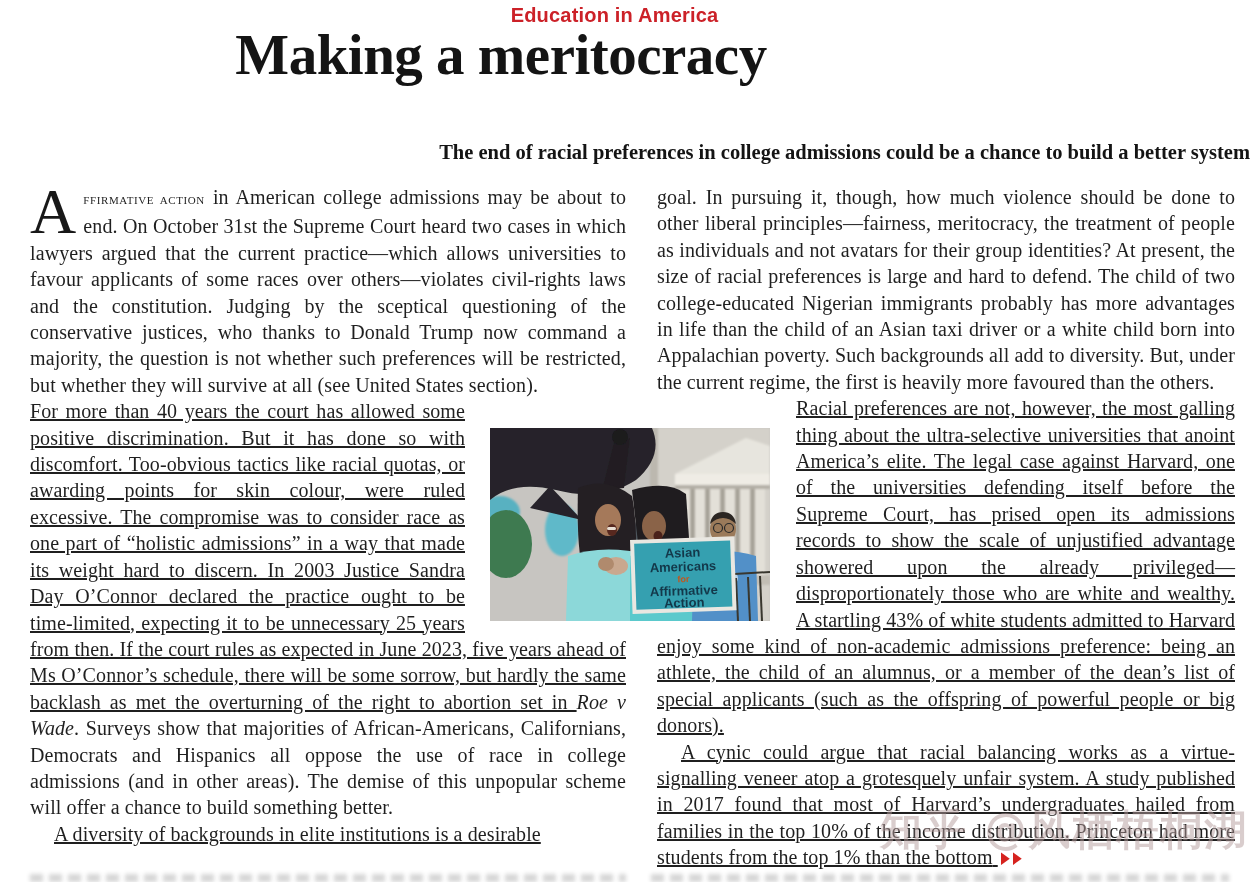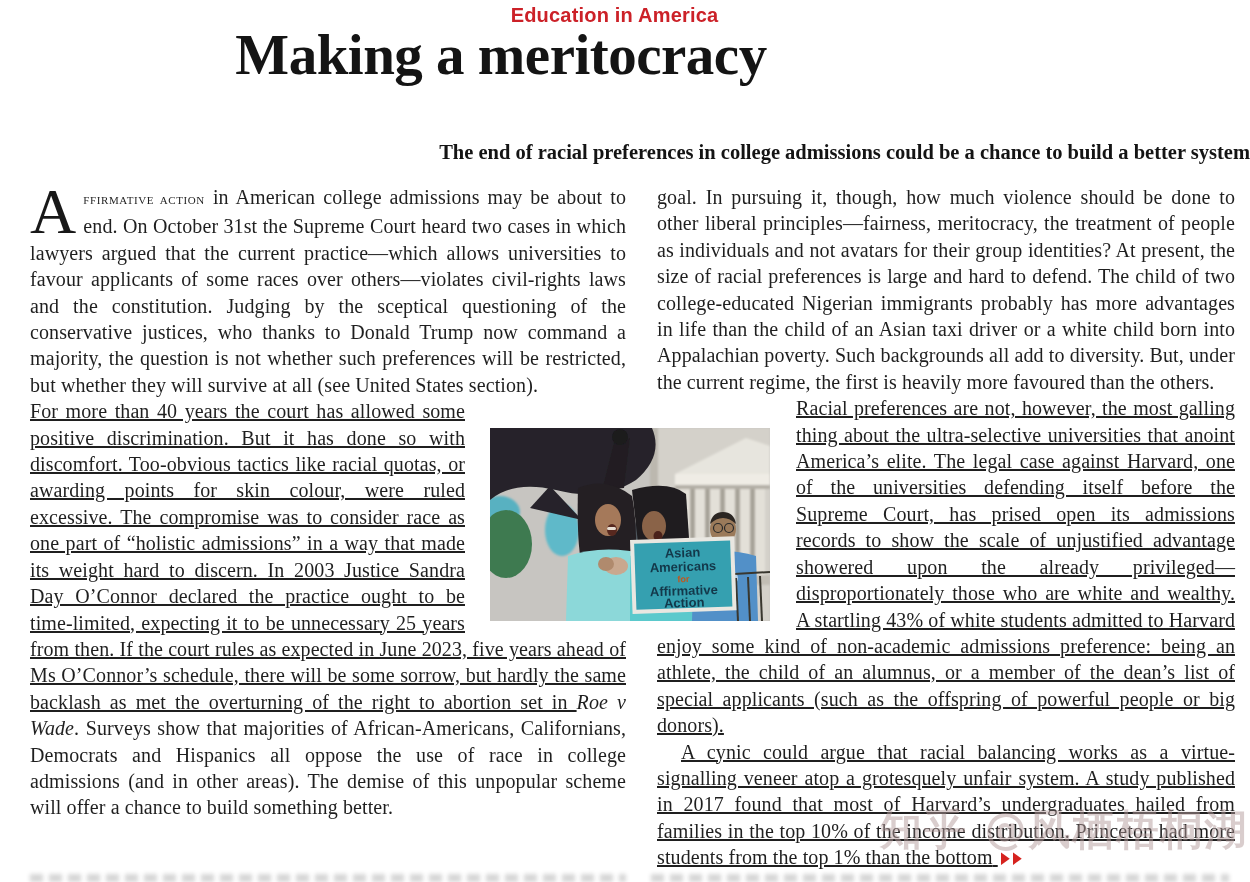--- a/index.html
+++ b/index.html
@@ -56,20 +56,21 @@
 </head>
 <body>
 
 <div class="kicker">Education in America</div>
 <div class="title">Making a meritocracy</div>
 <div class="subtitle">The end of racial preferences in college admissions could be a chance to build a better system</div>
 
 <div class="col col-left">
   <p><span class="dropcap">A</span><span class="smallcaps">FFIRMATIVE ACTION</span><span> in American college admissions may be about to end. On October 31st the Supreme Court heard two cases in which lawyers argued that the current practice—which allows universities to favour applicants of some races over others—violates civil-rights laws and the constitution. Judging by the sceptical questioning of the conservative justices, who thanks to Donald Trump now command a majority, the question is not whether such preferences will be restricted, but whether they will survive at all (see United States section).</span></p>
   <p><span class="wrap-spacer-left"></span><span class="ind" style="display:inline;">For more than 40 years the court has allowed some positive discrimination. But it has done so with discomfort. Too-obvious tactics like racial quotas, or awarding points for skin colour, were ruled excessive. The compromise was to consider race as one part of “holistic admissions” in a way that made its weight hard to discern. In 2003 Justice Sandra Day O’Connor declared the practice ought to be time-limited, expecting it to be unnecessary 25 years from then. If the court rules as expected in June 2023, five years ahead of Ms O’Connor’s schedule, there will be some sorrow, but hardly the same backlash as met the overturning of the right to abortion set in </span><span class="ital">Roe v Wade</span><span>. Surveys show that majorities of African-Americans, Californians, Democrats and Hispanics all oppose the use of race in college admissions (and in other areas). The demise of this unpopular scheme will offer a chance to build something better.</span></p>
+  <p class="ind"><span>A diversity of backgrounds in elite institutions is a desirable</span></p>
 </div>
 
 <div class="col col-right">
   <p><span>goal. In pursuing it, though, how much violence should be done to other liberal principles—fairness, meritocracy, the treatment of people as individuals and not avatars for their group identities? At present, the size of racial preferences is large and hard to defend. The child of two college-educated Nigerian immigrants probably has more advantages in life than the child of an Asian taxi driver or a white child born into Appalachian poverty. Such backgrounds all add to diversity. But, under the current regime, the first is heavily more favoured than the others.</span></p>
   <p><span class="wrap-spacer-right"></span><span class="ind" style="display:inline;">Racial preferences are not, however, the most galling thing about the ultra-selective universities that anoint America’s elite. The legal case against Harvard, one of the universities defending itself before the Supreme Court, has prised open its admissions records to show the scale of unjustified advantage showered upon the already privileged—disproportionately those who are white and wealthy. A startling 43% of white students admitted to Harvard enjoy some kind of non-academic admissions preference: being an athlete, the child of an alumnus, or a member of the dean’s list of special applicants (such as the offspring of powerful people or big donors).</span></p>
   <p class="ind"><span>A cynic could argue that racial balancing works as a virtue-signalling veneer atop a grotesquely unfair system. A study published in 2017 found that most of Harvard’s undergraduates hailed from families in the top 10% of the income distribution. Princeton had more students from the top 1% than the bottom</span> <span class="arrow"></span><span class="arrow"></span></p>
 </div>
 
 <div class="photo">
   <svg width="280" height="193" viewBox="0 0 280 193" xmlns="http://www.w3.org/2000/svg">

